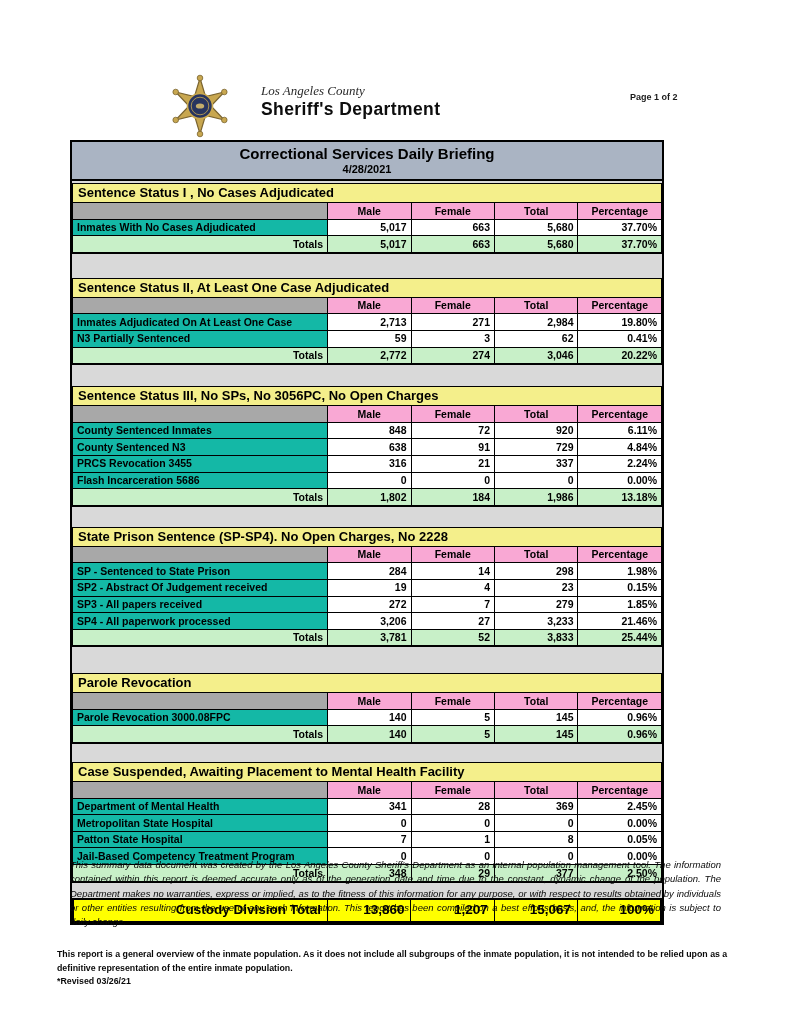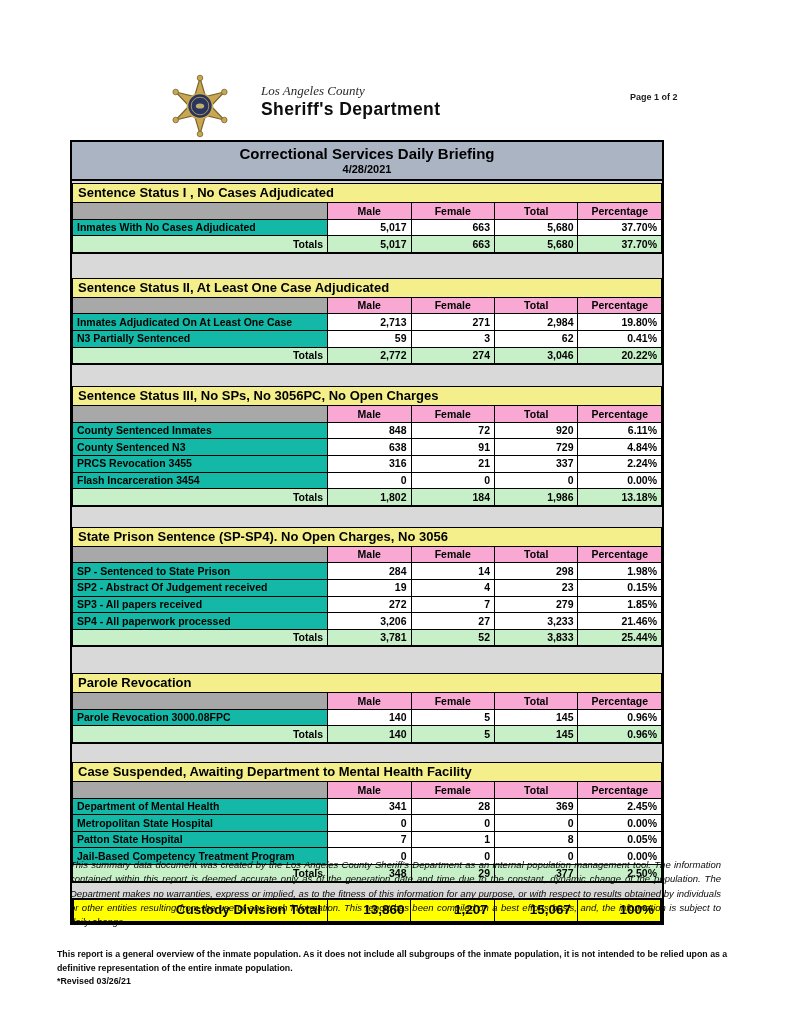--- a/index.html
+++ b/index.html
@@ -216,39 +216,39 @@
                 <td class="num">4.84%</td>
               </tr>
               <tr>
                 <td class="label">PRCS Revocation 3455</td>
                 <td class="num">316</td>
                 <td class="num">21</td>
                 <td class="num">337</td>
                 <td class="num">2.24%</td>
               </tr>
               <tr>
-                <td class="label">Flash Incarceration 3454</td>
+                <td class="label">Flash Incarceration 5686</td>
                 <td class="num">0</td>
                 <td class="num">0</td>
                 <td class="num">0</td>
                 <td class="num">0.00%</td>
               </tr>
               <tr class="totals">
                 <td class="label">Totals</td>
                 <td class="num">1,802</td>
                 <td class="num">184</td>
                 <td class="num">1,986</td>
                 <td class="num">13.18%</td>
               </tr>
             </tbody>
     </table>
   </section>
 
   <section class="section">
-    <div class="section-title">State Prison Sentence (SP-SP4). No Open Charges, No 3056</div>
+    <div class="section-title">State Prison Sentence (SP-SP4). No Open Charges, No 2228</div>
     <table class="data-table">
       <colgroup>
         <col class="c-label">
               <col class="c-num">
               <col class="c-num">
               <col class="c-num">
               <col class="c-num">
       </colgroup>
       <thead>
         <tr>
@@ -331,21 +331,21 @@
                 <td class="num">140</td>
                 <td class="num">5</td>
                 <td class="num">145</td>
                 <td class="num">0.96%</td>
               </tr>
             </tbody>
     </table>
   </section>
 
   <section class="section">
-    <div class="section-title">Case Suspended, Awaiting Department to Mental Health Facility</div>
+    <div class="section-title">Case Suspended, Awaiting Placement to Mental Health Facility</div>
     <table class="data-table">
       <colgroup>
         <col class="c-label">
               <col class="c-num">
               <col class="c-num">
               <col class="c-num">
               <col class="c-num">
       </colgroup>
       <thead>
         <tr>

